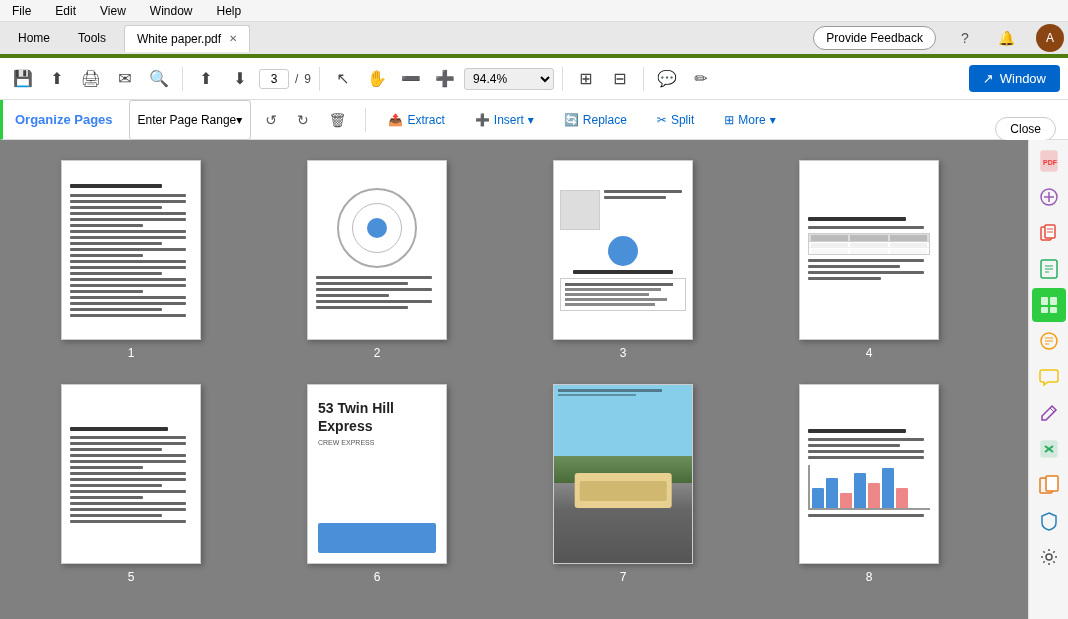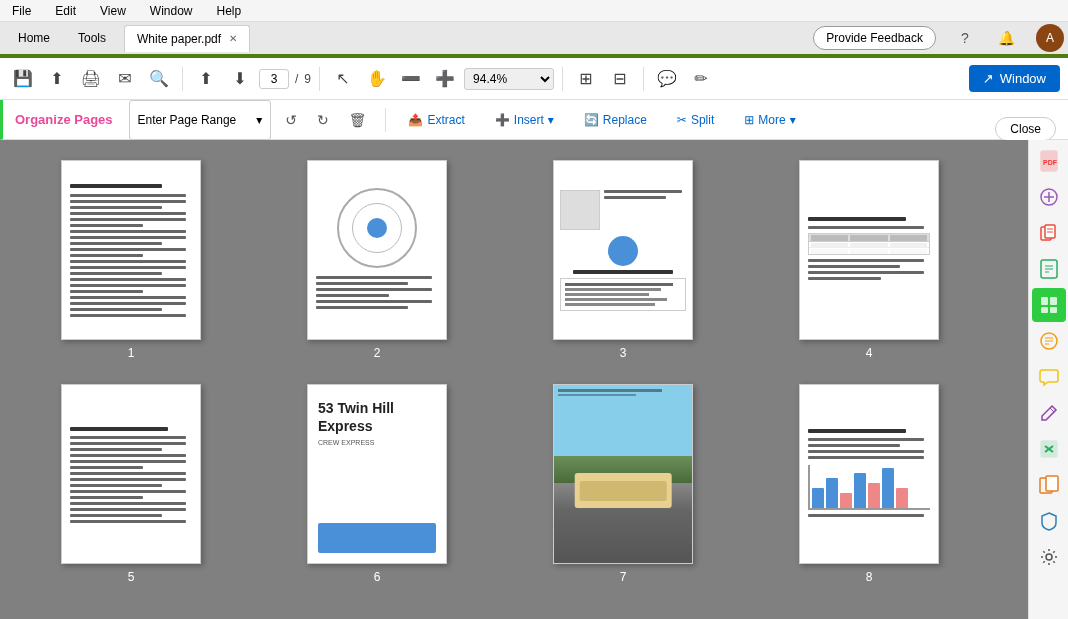--- a/index.html
+++ b/index.html
@@ -23,22 +23,22 @@
     .toolbar { display: flex; align-items: center; background: white; border-bottom: 1px solid #ddd; height: 42px; padding: 0 8px; gap: 4px; }
     .tool-btn { width: 30px; height: 30px; background: none; border: none; cursor: pointer; font-size: 16px; display: flex; align-items: center; justify-content: center; color: #444; border-radius: 3px; }
     .tool-separator { width: 1px; height: 24px; background: #ddd; margin: 0 4px; }
     .page-input { width: 30px; text-align: center; border: 1px solid #ccc; border-radius: 3px; padding: 2px; font-size: 12px; }
     .page-total { font-size: 12px; color: #444; }
     .zoom-select { border: 1px solid #ccc; border-radius: 3px; padding: 2px 4px; font-size: 12px; width: 90px; }
     .share-btn { background: #0066cc; color: white; border: none; border-radius: 4px; padding: 6px 14px; font-size: 13px; cursor: pointer; display: flex; align-items: center; gap: 6px; margin-left: auto; }
 
     
     .organize-bar { display: flex; align-items: center; background: white; border-bottom: 1px solid #ddd; height: 40px; padding: 0 12px; gap: 8px; border-left: 3px solid #2ecc40; }
-    .organize-title { font-size: 13px; font-weight: bold; color: #ec4899; margin-right: 8px; }
-    .page-range-select { border: 1px solid #ccc; border-radius: 3px; padding: 12px 8px; font-size: 12px; display: flex; align-items: center; gap: 20px; cursor: pointer; background: white; }
+    .organize-title { font-size: 13px; font-weight: bold; color: #3b82f6; margin-right: 8px; }
+    .page-range-select { border: 1px solid #ccc; border-radius: 3px; padding: 12px 8px; font-size: 12px; display: flex; align-items: center; gap: 0; cursor: pointer; background: white; }
     .org-btn { background: none; border: none; cursor: pointer; font-size: 14px; color: #555; padding: 4px 6px; border-radius: 3px; }
     .org-action-btn { background: none; border: 1px solid transparent; cursor: pointer; font-size: 12px; color: #0066cc; padding: 4px 10px; border-radius: 3px; display: flex; align-items: center; gap: 4px; }
     .close-btn { margin-left: auto; border: 1px solid #ccc; background: white; border-radius: 14px; padding: 4px 14px; font-size: 12px; cursor: pointer; margin-top: 19px; }
 
     
     .main { display: flex; height: calc(619px - 22px - 36px - 42px - 40px); }
     .content-area { flex: 1; overflow-y: scroll; background: #808080; padding: 20px; }
     .pages-grid { display: grid; grid-template-columns: repeat(4, 1fr); gap: 24px; max-width: 960px; }
     .page-thumb { display: flex; flex-direction: column; align-items: center; gap: 6px; cursor: pointer; }
     .page-img { background: white; border: 1px solid #ccc; box-shadow: 2px 2px 6px rgba(0,0,0,0.3); width: 140px; height: 180px; overflow: hidden; position: relative; display: flex; align-items: center; justify-content: center; }

